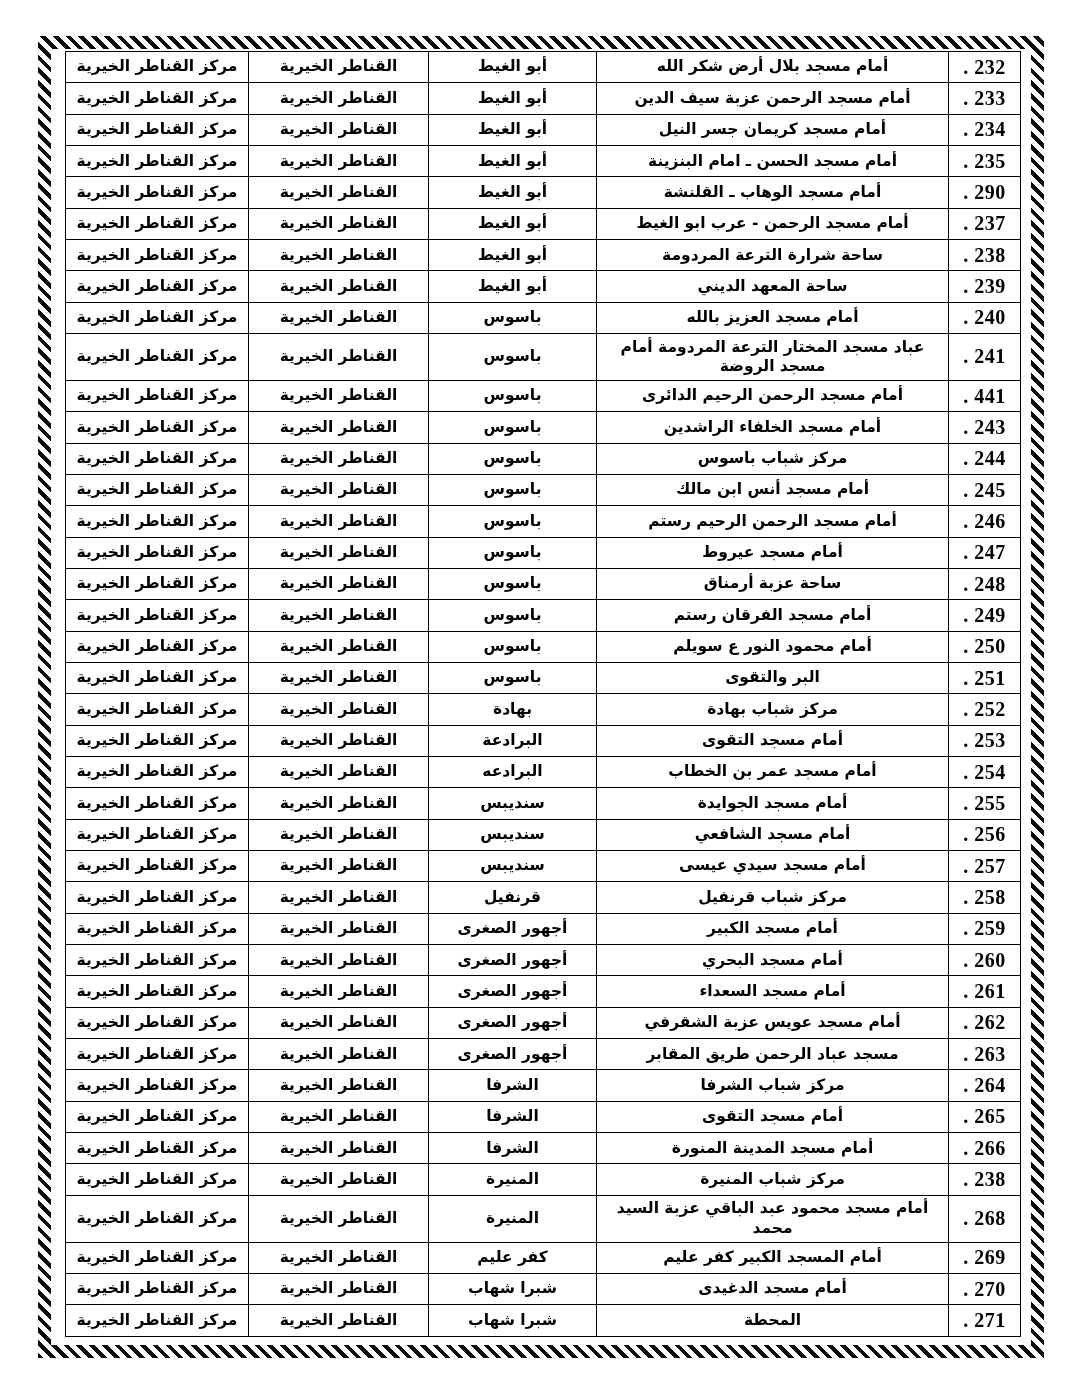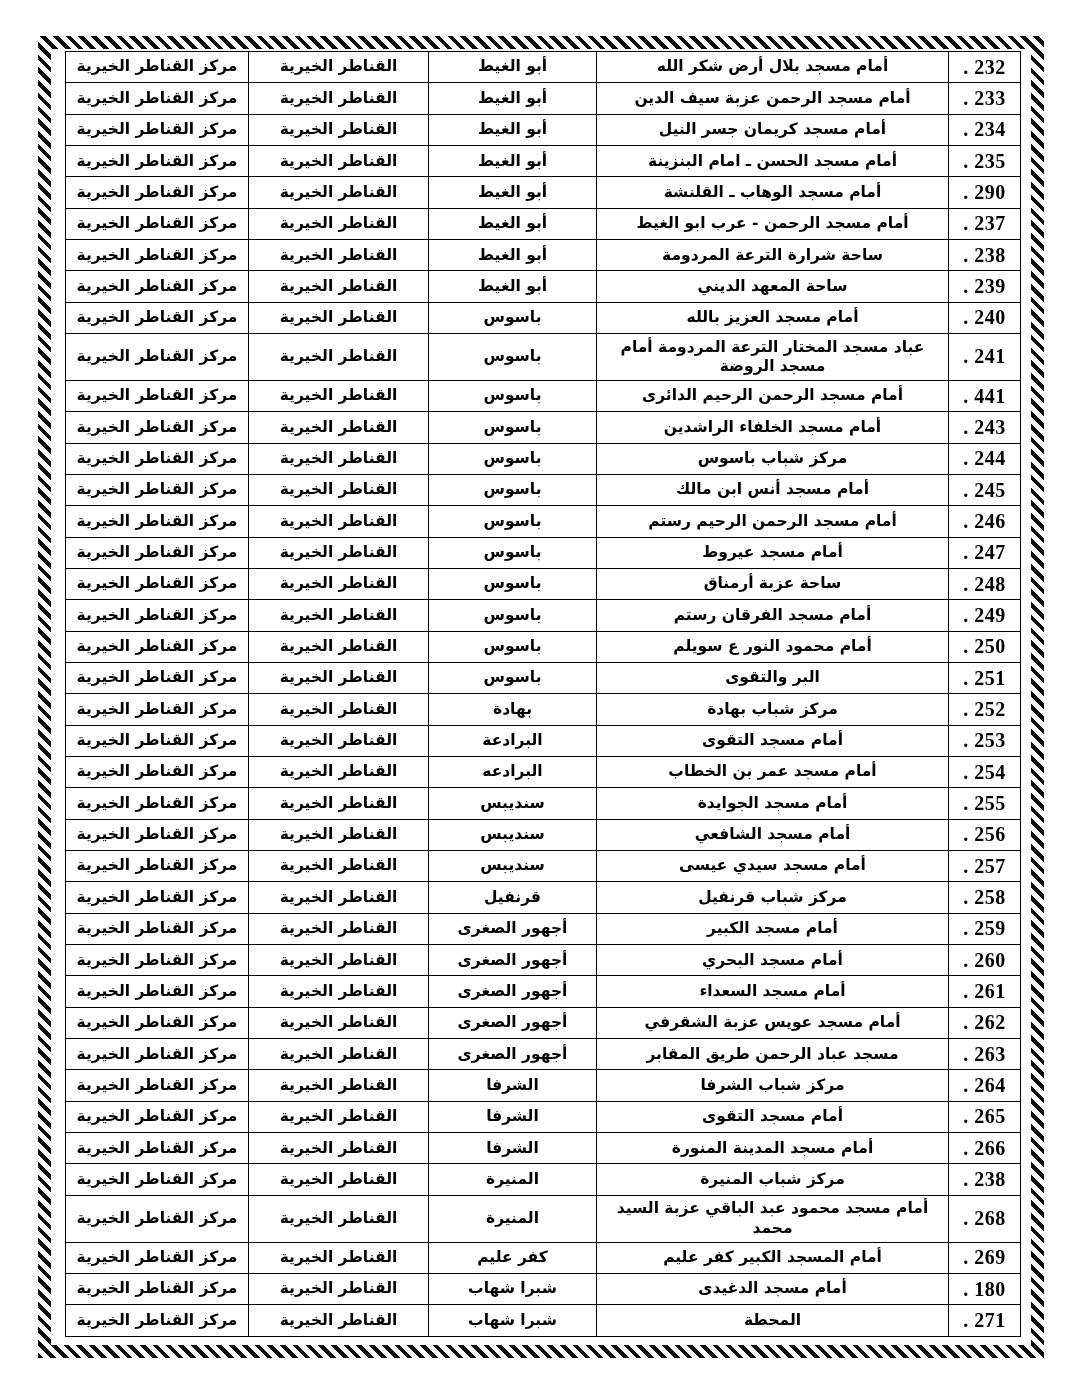--- a/index.html
+++ b/index.html
@@ -343,21 +343,21 @@
               <td class="col-center">مركز القناطر الخيرية</td>
             </tr>
             <tr>
               <td class="col-number">269 .</td>
               <td class="col-name">أمام المسجد الكبير كفر عليم</td>
               <td class="col-village">كفر عليم</td>
               <td class="col-district">القناطر الخيرية</td>
               <td class="col-center">مركز القناطر الخيرية</td>
             </tr>
             <tr>
-              <td class="col-number">180 .</td>
+              <td class="col-number">270 .</td>
               <td class="col-name">أمام مسجد الدغيدى</td>
               <td class="col-village">شبرا شهاب</td>
               <td class="col-district">القناطر الخيرية</td>
               <td class="col-center">مركز القناطر الخيرية</td>
             </tr>
             <tr>
               <td class="col-number">271 .</td>
               <td class="col-name">المحطة</td>
               <td class="col-village">شبرا شهاب</td>
               <td class="col-district">القناطر الخيرية</td>

